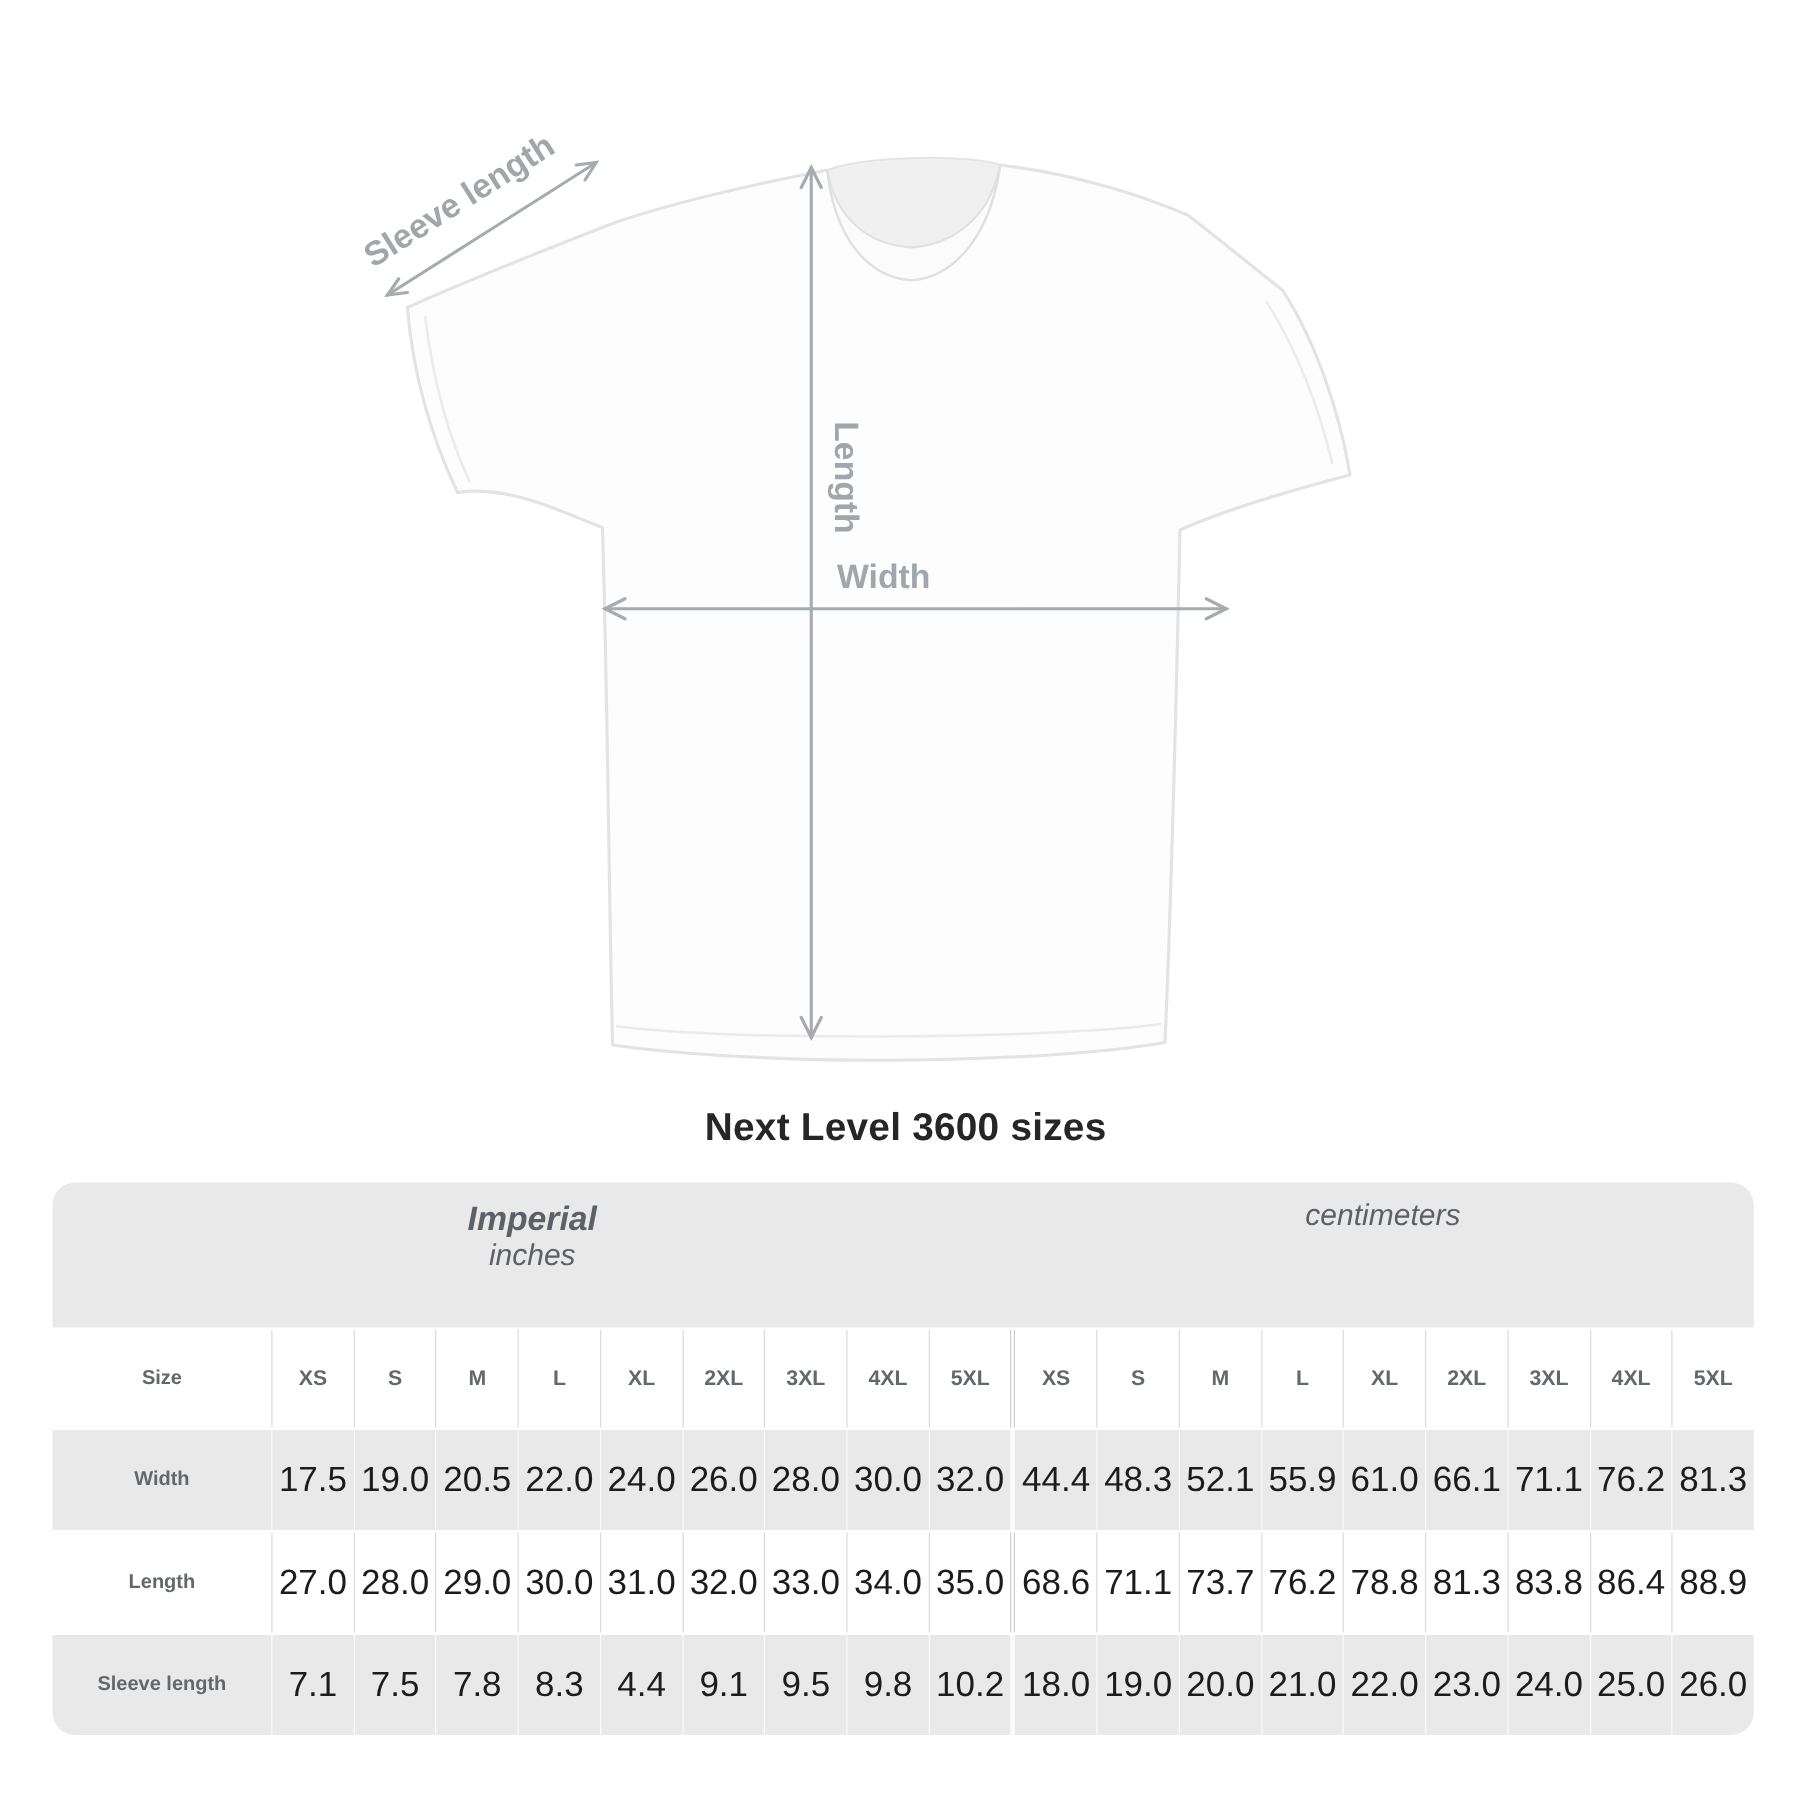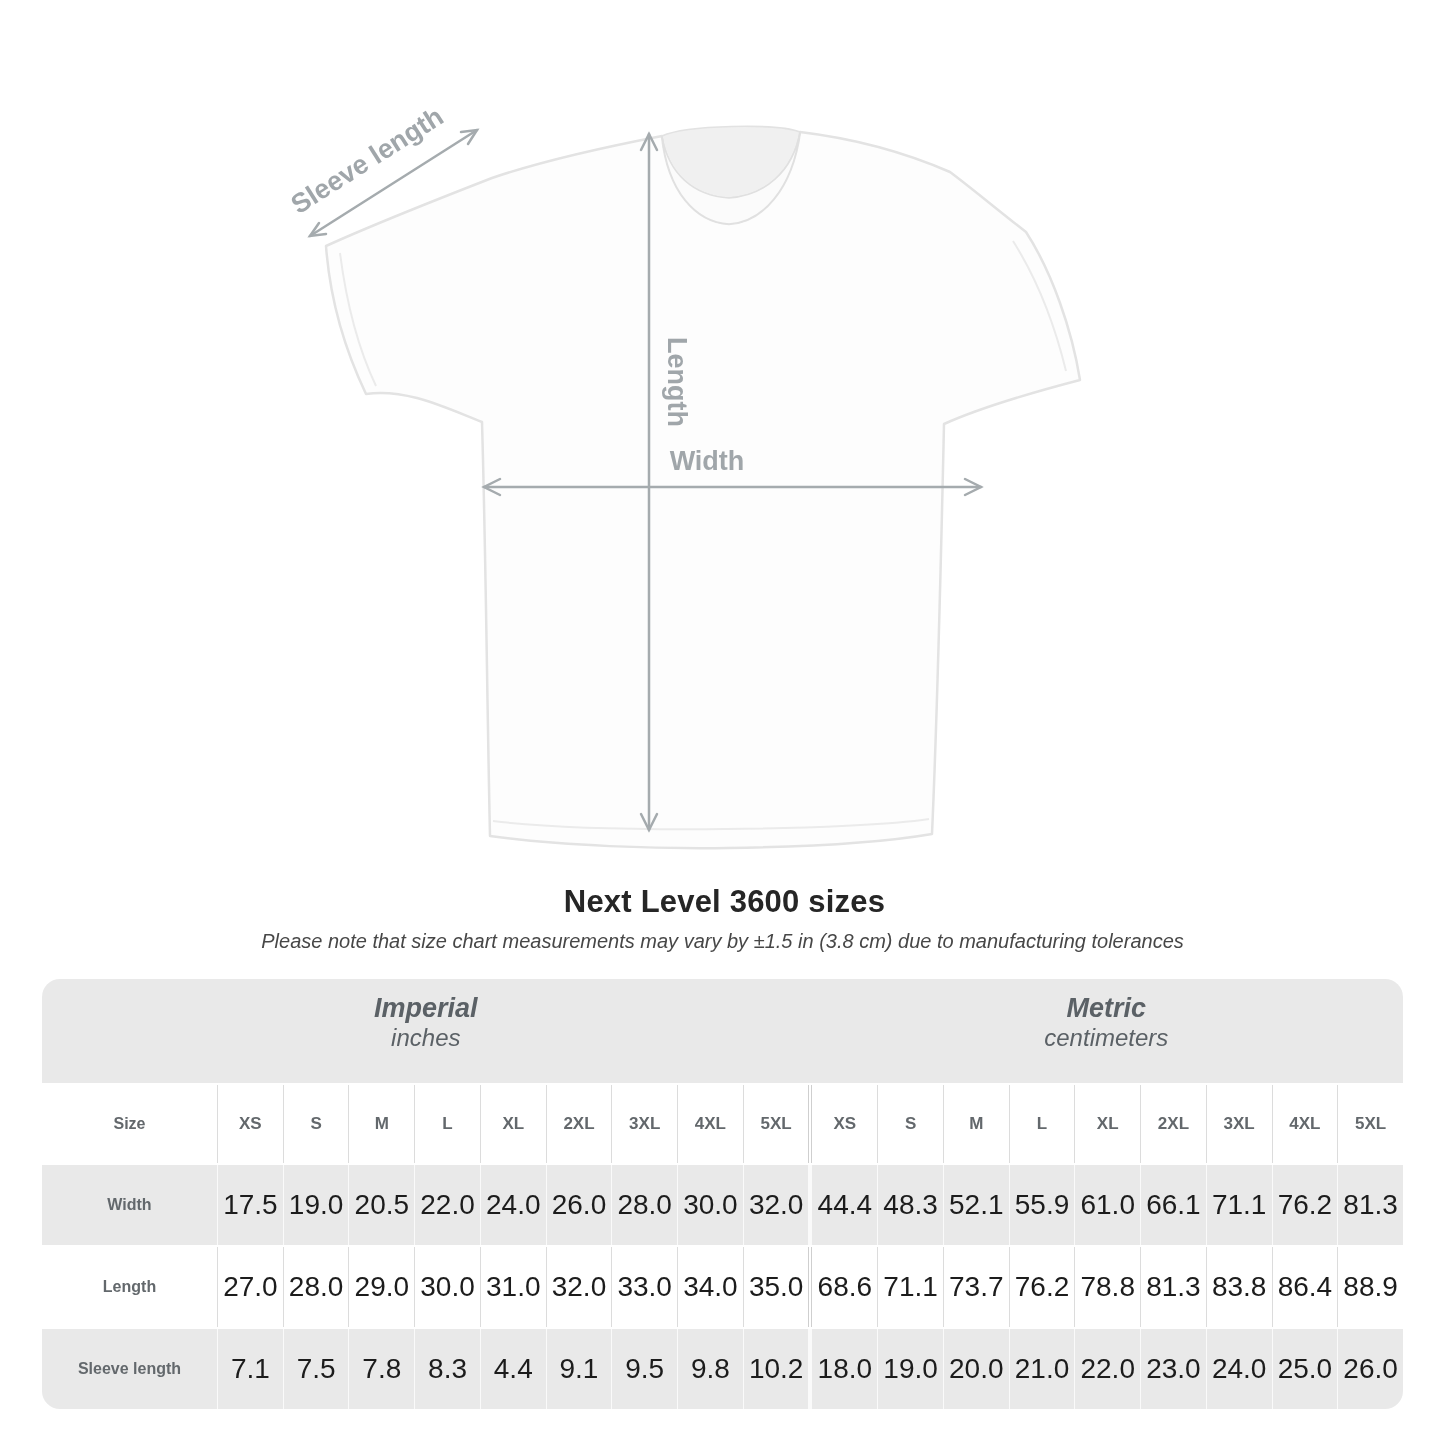--- a/index.html
+++ b/index.html
@@ -21,21 +21,21 @@
     margin:10px 0 0 0;
     font-size:20px;font-style:italic;color:#474747;
   }
 
   .size-table{
     margin:26px auto 0 auto;
     width:1361px;
     display:flex;flex-direction:column;gap:2px;
   }
   .band{
-    position:relative;height:104px;
+    position:relative;height:116px;
     background:#e9e9e9;border-radius:18px 18px 0 0;
   }
   .band .sec-head{position:absolute;top:13px;text-align:center;color:#5b6166;}
   .band .sec-head.left{left:0;width:56.4%;}
   .band .sec-head.right{left:56.4%;width:43.6%;}
   .sec-title{font-size:27px;font-weight:700;font-style:italic;line-height:32px;}
   .sec-unit{font-size:24px;font-style:italic;line-height:28px;}
 
   .trow{display:flex;align-items:stretch;}
   .trow .lbl{
@@ -122,32 +122,30 @@
 
     <g font-family="Liberation Sans, sans-serif" font-size="27" font-weight="700" fill="#a0a6aa">
       <text x="372" y="168" text-anchor="middle" transform="rotate(-32.4 372 168)">Sleeve length</text>
       <text x="668" y="382" text-anchor="middle" transform="rotate(90 668 382)">Length</text>
       <text x="707" y="470" text-anchor="middle">Width</text>
     </g>
   </svg>
 
   <div class="heading">
     <h1 class="title">Next Level 3600 sizes</h1>
-    <p class="note">Please note that size chart measurements may vary by ±1.5 in (3.8 cm) due to manufacturing tolerances</p>
   </div>
 
   <div class="size-table">
 
     <div class="band">
       <div class="sec-head left">
         <div class="sec-title">Imperial</div>
         <div class="sec-unit">inches</div>
       </div>
       <div class="sec-head right">
-        <div class="sec-title">Metric</div>
         <div class="sec-unit">centimeters</div>
       </div>
     </div>
 
     <div class="trow row-size row-white">
       <div class="lbl">Size</div>
     <div class="cell">XS</div>
         <div class="cell">S</div>
         <div class="cell">M</div>
         <div class="cell">L</div>

